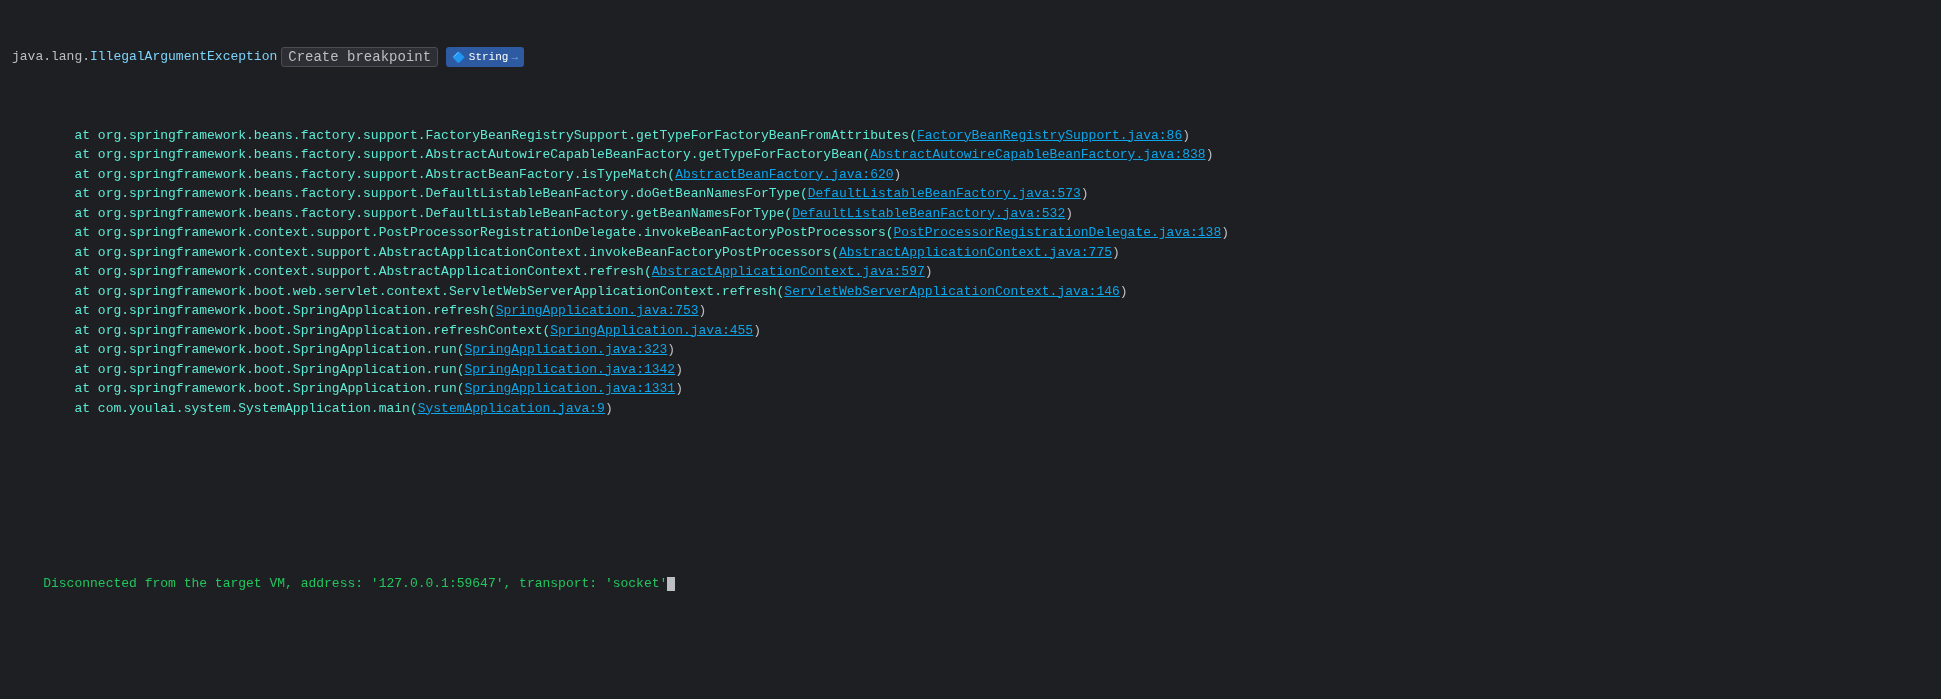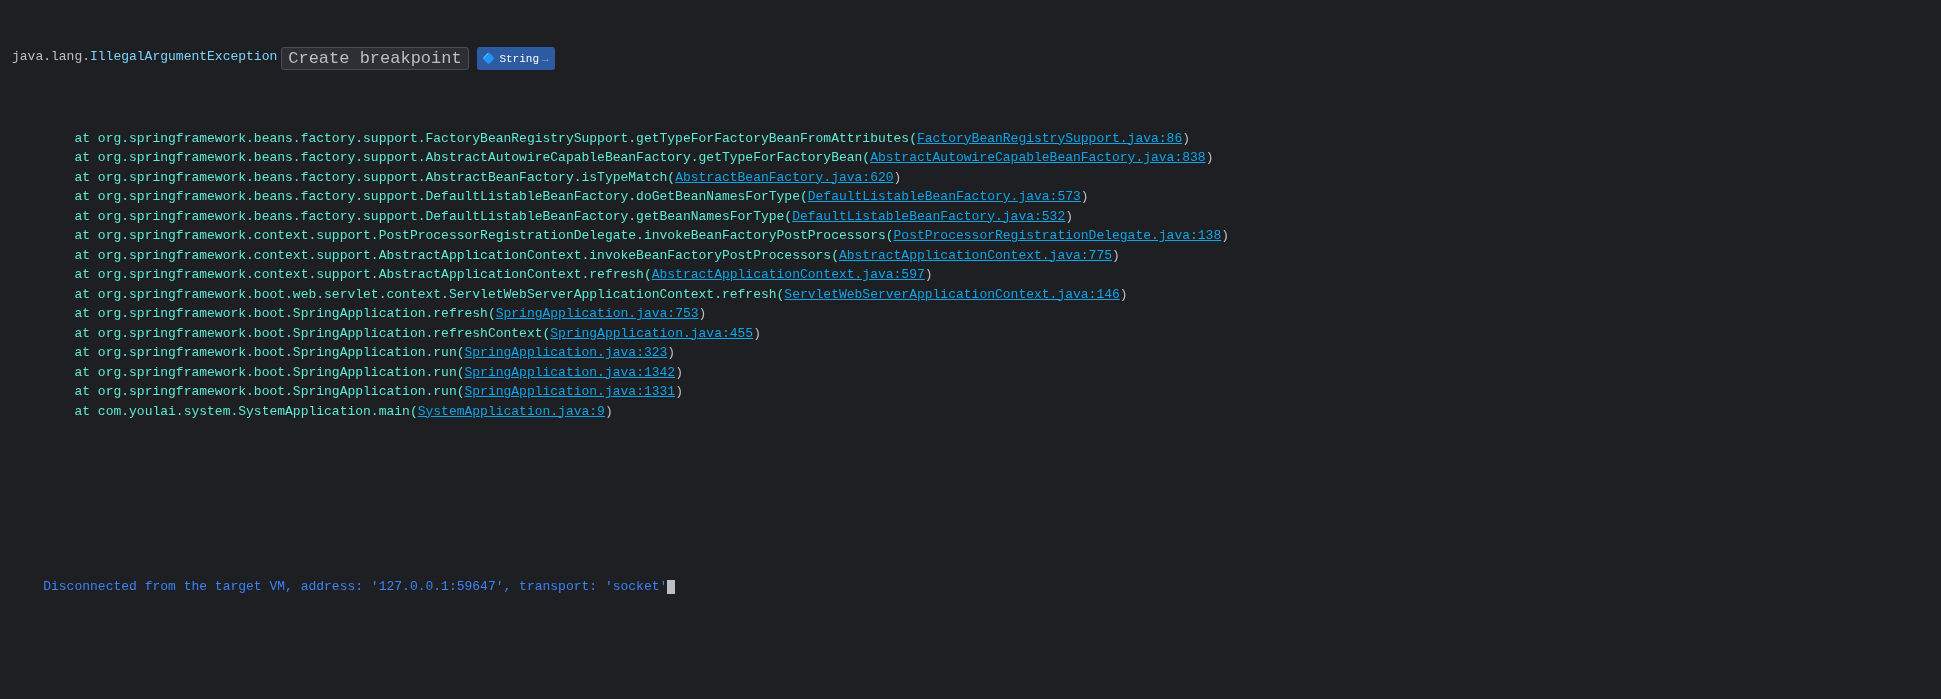--- a/index.html
+++ b/index.html
@@ -39,21 +39,21 @@
       cursor: pointer;
     }
 
     .breakpoint-btn {
       display: inline-flex;
       align-items: center;
       background-color: #2d2f34;
       border: 1px solid #4a4d52;
       border-radius: 3px;
       color: #bcbec4;
-      font-size: 17px;
+      font-size: 14px;
       padding: 1px 6px;
       margin: 0 4px;
       cursor: pointer;
       font-family: inherit;
       vertical-align: middle;
     }
 
     .lingma-btn {
       display: inline-flex;
       align-items: center;
@@ -86,21 +86,21 @@
       color: #0ea5e9;
       text-decoration: underline;
       cursor: pointer;
     }
 
     .blank-line {
       height: 1.5em;
     }
 
     .disconnected-line {
-      color: #3b82f6;
+      color: #22c55e;
     }
 
     .cursor-block {
       display: inline-block;
       width: 8px;
       height: 14px;
       background-color: #bcbec4;
       vertical-align: text-bottom;
     }
   </style>

